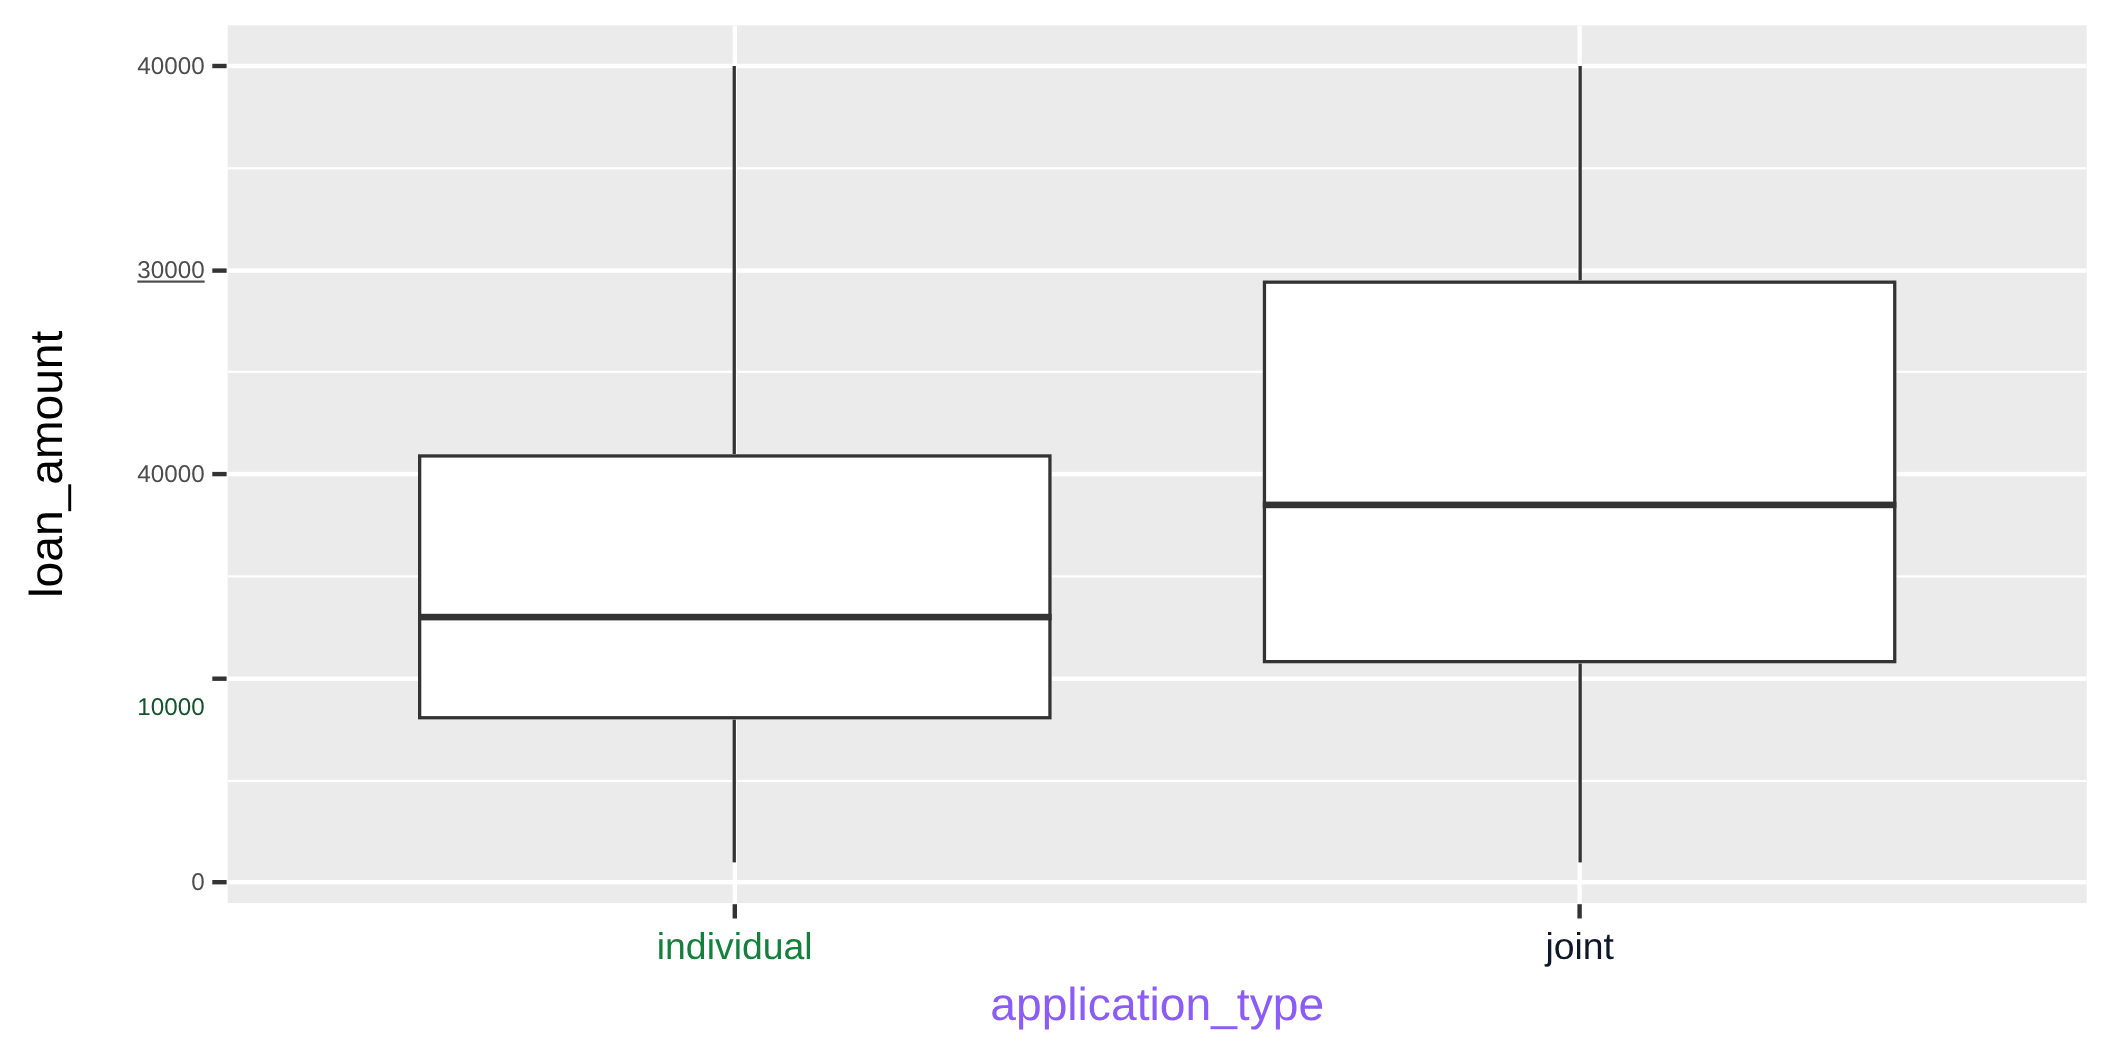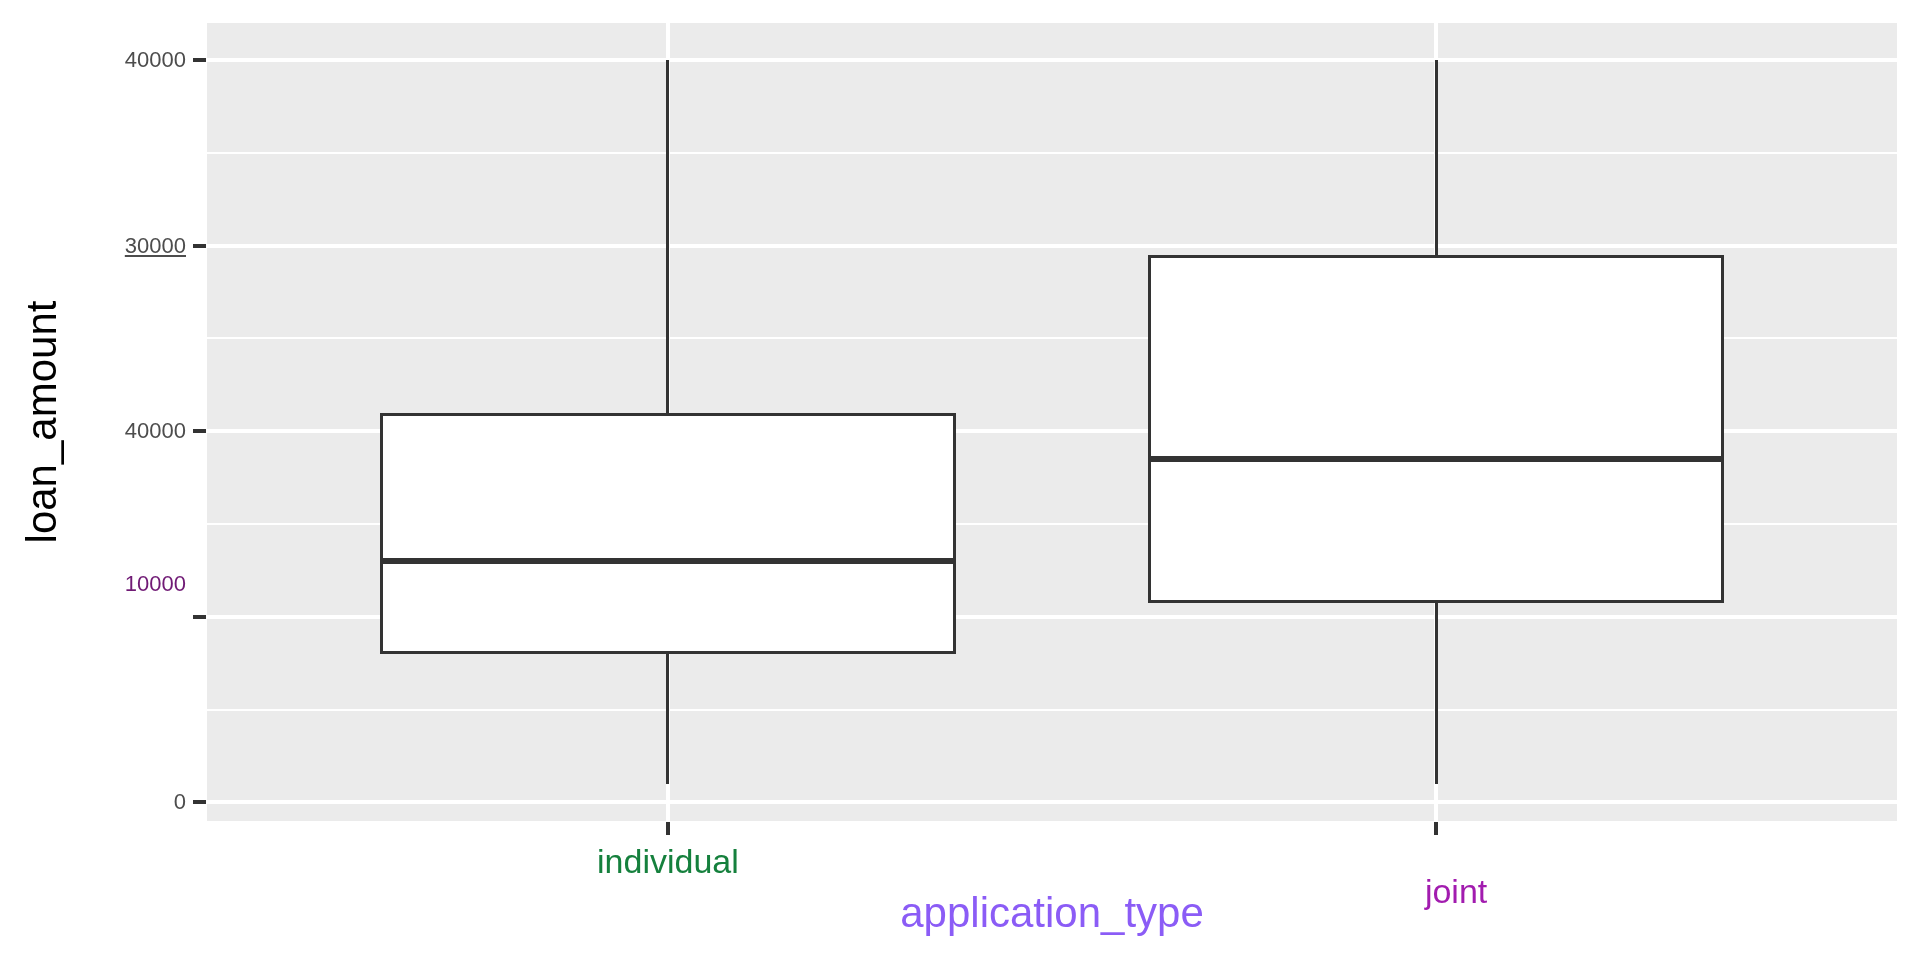--- a/index.html
+++ b/index.html
@@ -107,27 +107,27 @@
       <div class="median-line" style="left: 172.841px; width: 576.136px; top: 535.186px; background: rgb(51, 51, 51);"></div>
       <div class="whisker" style="left: 1227.59px; top: 37.1163px; height: 194.86px; background: rgb(51, 51, 51);"></div>
       <div class="whisker" style="left: 1227.59px; top: 579.942px; height: 180.942px; background: rgb(51, 51, 51);"></div>
       <div class="box" style="left: 941.023px; top: 231.977px; width: 576.136px; height: 347.965px; background: rgb(255, 255, 255); border-color: rgb(51, 51, 51);"></div>
       <div class="median-line" style="left: 941.023px; width: 576.136px; top: 433.116px; background: rgb(51, 51, 51);"></div>
     </div>
   <div id="axis-decor">
       <div class="tick-mark-y" style="left: 193px; top: 800.442px; background: rgb(51, 51, 51);"></div>
       <div class="tick-label-y" style="left: 186px; top: 802.442px; color: rgb(77, 77, 77);">0</div>
       <div class="tick-mark-y" style="left: 193px; top: 614.86px; background: rgb(51, 51, 51);"></div>
-      <div class="tick-label-y" style="left: 186px; top: 584px; color: #701a75;">10000</div>
+      <div class="tick-label-y" style="left: 186px; top: 643px; color: #14532d;">10000</div>
       <div class="tick-mark-y" style="left: 193px; top: 429.279px; background: rgb(51, 51, 51);"></div>
       <div class="tick-label-y" style="left: 186px; top: 431.279px; color: rgb(77, 77, 77);">40000</div>
       <div class="tick-mark-y" style="left: 193px; top: 243.698px; background: rgb(51, 51, 51);"></div>
       <div class="tick-label-y" style="left: 186px; top: 245.698px; color: rgb(77, 77, 77); text-decoration: underline;">30000</div>
       <div class="tick-mark-y" style="left: 193px; top: 58.1163px; background: rgb(51, 51, 51);"></div>
       <div class="tick-label-y" style="left: 186px; top: 60.1163px; color: rgb(77, 77, 77);">40000</div>
       <div class="tick-mark-x" style="left: 665.909px; top: 822px; background: rgb(51, 51, 51);"></div>
       <div class="tick-label-x" style="left: 667.909px; top: 861px; color: #15803d;">individual</div>
       <div class="tick-mark-x" style="left: 1434.09px; top: 822px; background: rgb(51, 51, 51);"></div>
-      <div class="tick-label-x" style="left: 1436.09px; top: 891px; color: #a21caf; margin-left: 20px;">joint</div>
+      <div class="tick-label-x" style="left: 1436.09px; top: 861px; color: #0f172a;">joint</div>
     </div>
   <div class="axis-title-y">loan_amount</div>
   <div class="axis-title-x">application_type</div>
 </div>
 
 </body></html>

